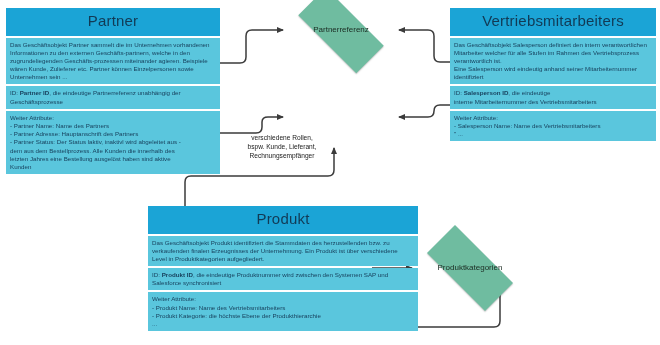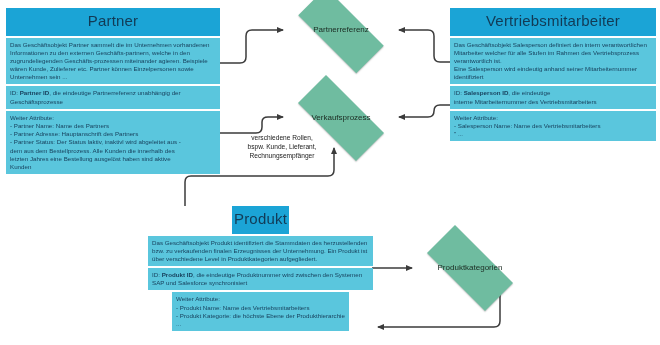--- a/index.html
+++ b/index.html
@@ -129,47 +129,43 @@
     <div class="entity-section idline"><span>ID: </span><b>Partner ID</b><span>, die eindeutige Partnerreferenz unabhängig der Geschäftsprozesse</span></div>
     <div class="entity-section"><span class="attr-title">Weiter Attribute:</span><span>- Partner Name: Name des Partners
 - Partner Adresse: Hauptanschrift des Partners
 - Partner Status: Der Status laktiv, inaktivl wird abgeleitet aus -
 dem aus dem Bestellprozess. Alle Kunden die innerhalb des
 letzten Jahres eine Bestellung ausgelöst haben sind aktive
 Kunden</span></div>
   </div>
 
   <div class="entity" id="vertrieb" style="left:450px; top:8px; width:206px;">
-    <div class="entity-header">Vertriebsmitarbeiter</div>
+    <div class="entity-header">Vertriebsmitarbeiters</div>
     <div class="entity-section desc">Das Geschäftsobjekt Salesperson definiert den intern verantwortlichen Mitarbeiter welcher für alle Stufen im Rahmen des Vertriebsprozess verantwortlich ist.
 Eine Salesperson wird eindeutig anhand seiner Mitarbeiternummer identifiziert</div>
     <div class="entity-section idline"><span>ID: </span><b>Salesperson ID</b><span>, die eindeutige
 interne Mitarbeiternummer des Vertriebsmitarbeiters</span></div>
     <div class="entity-section"><span class="attr-title">Weiter Attribute:</span><span>- Salesperson Name: Name des Vertriebsmitarbeiters
 " ...</span></div>
   </div>
 
-  <div class="entity" id="produkt" style="left:148px; top:206px; width:225px;align-items:center;">
+  <div class="entity" id="produkt" style="left:148px; top:206px; width:270px;">
     <div class="entity-header">Produkt</div>
     <div class="entity-section desc">Das Geschäftsobjekt Produkt identifiziert die Stammdaten des herzustellenden bzw. zu verkaufenden finalen Erzeugnisses der Unternehmung.  Ein Produkt ist über verschiedene Level in Produktkategorien aufgegliedert.</div>
     <div class="entity-section idline"><span>ID: </span><b>Produkt ID</b><span>, die eindeutige Produktnummer wird zwischen den Systemen SAP und Salesforce synchronisiert</span></div>
     <div class="entity-section"><span class="attr-title">Weiter Attribute:</span><span>- Produkt Name: Name des Vertriebsmitarbeiters
 - Produkt Kategorie: die höchste Ebene der Produkthierarchie
 ...</span></div>
   </div>
 
   <div class="diamond" style="left:283px; top:3px; width:116px; height:55px;">
     <div class="shape"></div>
     <div class="dlabel">Partnerreferenz</div>
   </div>
 
-  <div class="diamond" style="left:283px; top:90px; width:116px; height:56px;">
-    <div class="shape"></div>
-    <div class="dlabel">Verkaufsprozess</div>
-  </div>
 
   <div class="diamond" style="left:412px; top:240px; width:116px; height:56px;">
     <div class="shape"></div>
     <div class="dlabel">Produktkategorien</div>
   </div>
 
   <div class="free-note" style="left:222px; top:133px; width:120px;">verschiedene Rollen,
 bspw. Kunde, Lieferant,
 Rechnungsempfänger</div>
 

